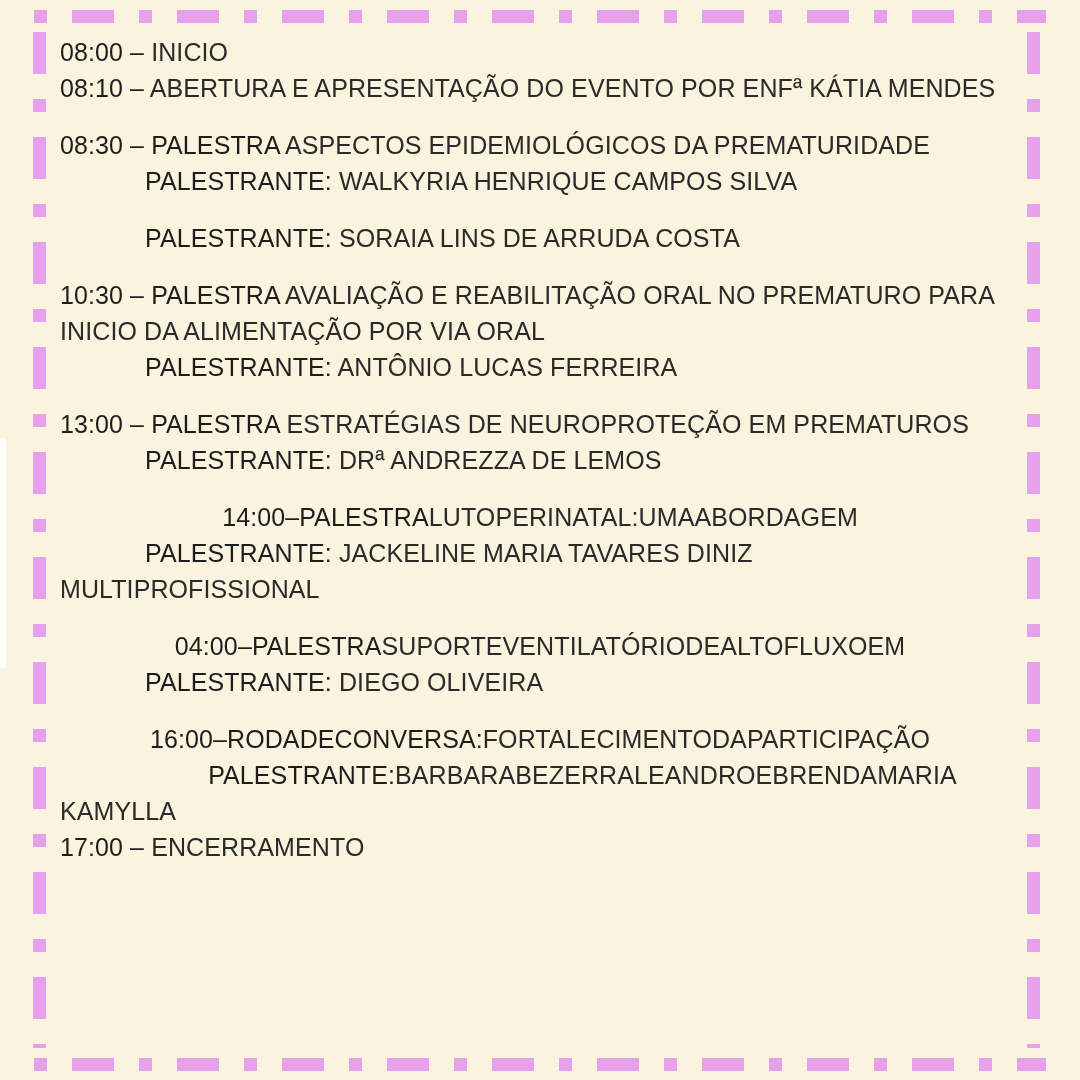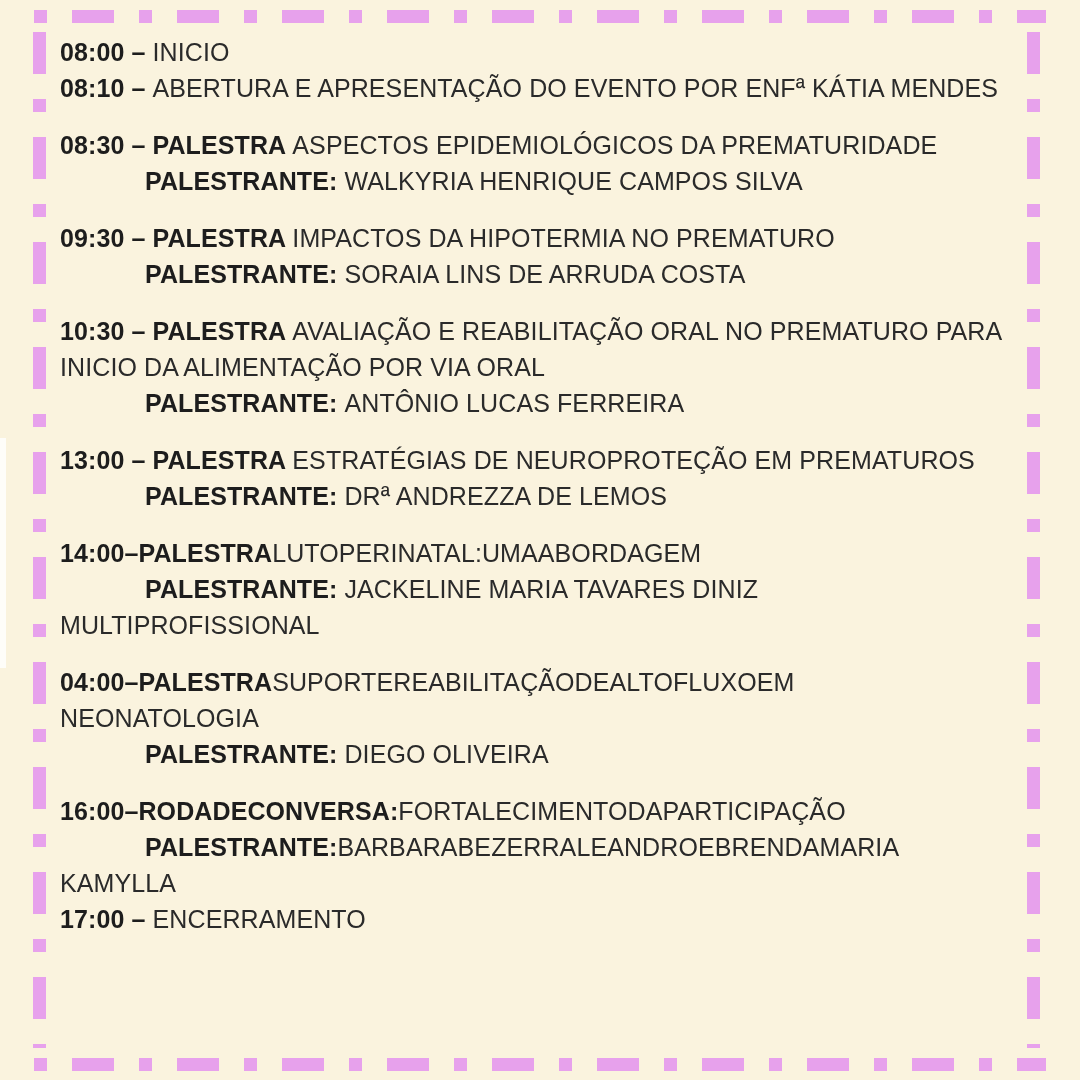--- a/index.html
+++ b/index.html
@@ -41,25 +41,25 @@
     left: 60px; right: 60px; top: 34px;
   }
   .line {
     font-size: 25px;
     line-height: 36px;
     white-space: nowrap;
     letter-spacing: 0.1px;
   }
   .line.justify {
     display: flex;
-    justify-content: flex-start;
+    justify-content: center;
     white-space: normal;
   }
   .line.indent { padding-left: 85px; }
-  .b { font-weight: bold; color: #1d1d1d; }
+  .b { font-weight: normal; color: #1d1d1d; }
   .entry.gap { margin-top: 21px; }
 </style>
 </head>
 <body>
 
 <div class="page">
   <div class="border-strip b-top"></div>
   <div class="border-strip b-bottom"></div>
   <div class="border-strip b-left"></div>
   <div class="border-strip b-right"></div>
@@ -69,21 +69,20 @@
         <div class="line"><span class="b">08:00 – </span><span>INICIO</span></div>
       </div>
       <div class="entry">
         <div class="line"><span class="b">08:10 – </span><span>ABERTURA E APRESENTAÇÃO DO EVENTO POR ENFª KÁTIA MENDES</span></div>
       </div>
       <div class="entry gap">
         <div class="line"><span class="b">08:30 – </span><span class="b">PALESTRA </span><span>ASPECTOS EPIDEMIOLÓGICOS DA PREMATURIDADE</span></div>
         <div class="line indent"><span class="b">PALESTRANTE: </span><span>WALKYRIA HENRIQUE CAMPOS SILVA</span></div>
       </div>
       <div class="entry gap">
-        <div class="line"><span class="b">09:30 – </span><span class="b">PALESTRA </span><span>IMPACTOS DA HIPOTERMIA NO PREMATURO</span></div>
         <div class="line indent"><span class="b">PALESTRANTE: </span><span>SORAIA LINS DE ARRUDA COSTA</span></div>
       </div>
       <div class="entry gap">
         <div class="line"><span class="b">10:30 – </span><span class="b">PALESTRA </span><span>AVALIAÇÃO E REABILITAÇÃO ORAL NO PREMATURO PARA</span></div>
         <div class="line"><span>INICIO DA ALIMENTAÇÃO POR VIA ORAL</span></div>
         <div class="line indent"><span class="b">PALESTRANTE: </span><span>ANTÔNIO LUCAS FERREIRA</span></div>
       </div>
       <div class="entry gap">
         <div class="line"><span class="b">13:00 – </span><span class="b">PALESTRA </span><span>ESTRATÉGIAS DE NEUROPROTEÇÃO EM PREMATUROS</span></div>
         <div class="line indent"><span class="b">PALESTRANTE: </span><span>DRª ANDREZZA DE LEMOS</span></div>
@@ -100,27 +99,26 @@
         </div>
         <div class="line indent"><span class="b">PALESTRANTE: </span><span>JACKELINE MARIA TAVARES DINIZ</span></div>
         <div class="line"><span>MULTIPROFISSIONAL</span></div>
       </div>
       <div class="entry gap">
         <div class="line justify">
           <span class="b">04:00</span>
           <span class="b">–</span>
           <span class="b">PALESTRA</span>
           <span>SUPORTE</span>
-          <span>REABILITAÇÃO</span>
+          <span>VENTILATÓRIO</span>
           <span>DE</span>
           <span>ALTO</span>
           <span>FLUXO</span>
           <span>EM</span>
         </div>
-        <div class="line"><span>NEONATOLOGIA</span></div>
         <div class="line indent"><span class="b">PALESTRANTE: </span><span>DIEGO OLIVEIRA</span></div>
       </div>
       <div class="entry gap">
         <div class="line justify">
           <span class="b">16:00</span>
           <span class="b">–</span>
           <span class="b">RODA</span>
           <span class="b">DE</span>
           <span class="b">CONVERSA:</span>
           <span>FORTALECIMENTO</span>

